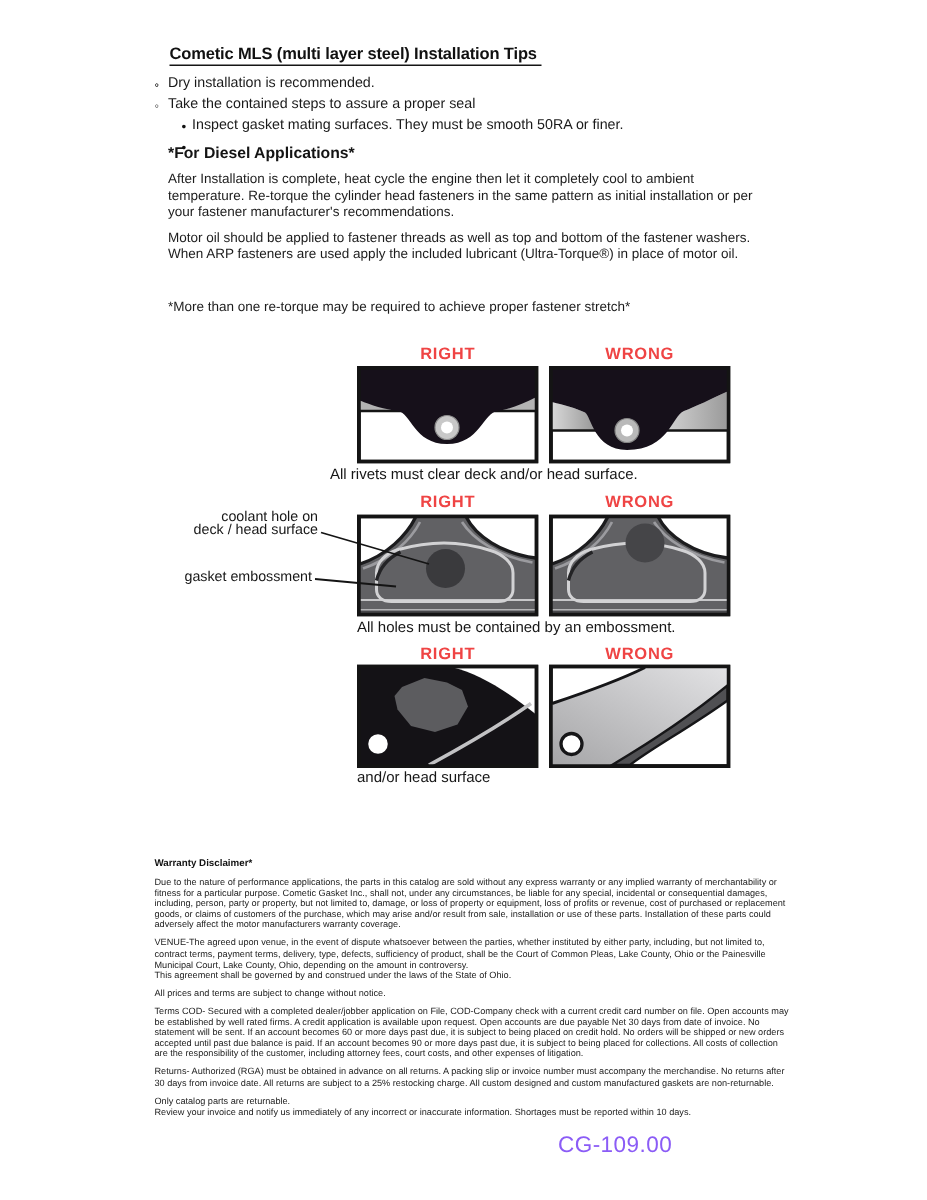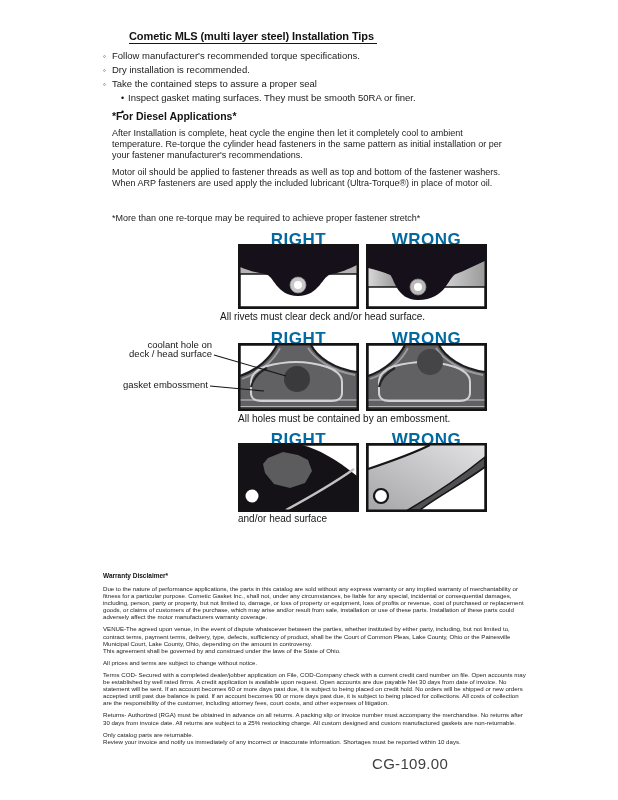--- a/index.html
+++ b/index.html
@@ -5,58 +5,58 @@
   html,body { margin:0; padding:0; background:#fff; }
   #page {
     position:relative; width:618px; height:800px; background:#ffffff;
     font-family:"Liberation Sans","DejaVu Sans",sans-serif; color:#1a1a1a;
     overflow:hidden;
   }
   
   .content { position:absolute; left:112px; top:26px; width:418px; }
   .title {
     display:inline-block; font-size:11px; font-weight:bold; color:#111;
-    border-bottom:1.5px solid #151515; padding:0 3px 1px 0; margin:0 0 5px 17px;
+    border-bottom:1.5px solid #151515; padding:0 3px 1px 0; margin:0 0 5px 1px;
     white-space:nowrap; letter-spacing:-0.1px;
   }
   ul.blist { list-style:none; margin:0; padding:0; font-size:9.5px; line-height:14px; }
   ul.blist li { position:relative; white-space:nowrap; }
   ul.blist .bmark { position:absolute; left:-9px; top:-0.5px; font-size:8.5px; color:#222; }
   ul.sublist { list-style:none; margin:0; padding:0 0 0 9px; font-size:9.5px; line-height:14px; }
   ul.sublist li { position:relative; padding-left:7px; white-space:nowrap; }
   ul.sublist .bmark { position:absolute; left:0; top:0; font-size:9px; color:#111; }
   .diesel-heading { font-size:10.5px; font-weight:bold; margin:5px 0 0 0; color:#141414; }
   p.body { font-size:9px; line-height:11px; margin:6px 0 0 0; width:404px; color:#1c1c1c; }
   p.note { margin-top:24px; }
   
   .fig-h {
-    position:absolute; width:121px; text-align:center; font-size:17px; font-weight:bold;
-    letter-spacing:0.5px; color:#0369a1; white-space:nowrap;
+    position:absolute; width:121px; text-align:center; font-size:11px; font-weight:bold;
+    letter-spacing:0.5px; color:#ef4444; white-space:nowrap;
   }
   .fig-box { position:absolute; }
   .fig-cap { position:absolute; font-size:10px; color:#161616; white-space:nowrap; line-height:10.5px; }
   .ann { position:absolute; font-size:9.5px; line-height:9px; text-align:right; color:#161616; }
   #leader-overlay { position:absolute; left:0; top:0; width:618px; height:800px; pointer-events:none; }
   
   .legal { position:absolute; left:103px; top:572px; width:426px; }
   .legal-h { font-size:6.5px; font-weight:bold; margin:0 0 6px 0; color:#111; }
   .legal p { font-size:6.1px; line-height:7.1px; margin:5px 0 0 0; white-space:pre-line; color:#222; }
   
-  .footer-code { position:absolute; left:372px; top:755px; font-size:15px; letter-spacing:0.3px; color:#404040; }
+  .footer-code { position:absolute; left:372px; top:755px; font-size:15px; letter-spacing:0.3px; color:#8b5cf6; }
 </style>
 </head>
 <body>
 
 <div id="page">
 
   <div class="content">
     <h1 class="title">Cometic MLS (multi layer steel) Installation Tips</h1>
     <ul class="blist">
 
-        <li><span class="bmark">◦</span><span>Follow manufacturer's recommended torque specifications.</span></li>
+        <li><span class="bmark">◦</span></li>
 
         <li><span class="bmark">◦</span><span>Dry installation is recommended.</span></li>
 
         <li><span class="bmark">◦</span><span>Take the contained steps to assure a proper seal</span></li>
       </ul>
     <ul class="sublist">
 
         <li><span class="bmark">•</span><span>Inspect gasket mating surfaces.  They must be smooth 50RA or finer.</span></li>
 
         <li><span class="bmark">•</span></li>

